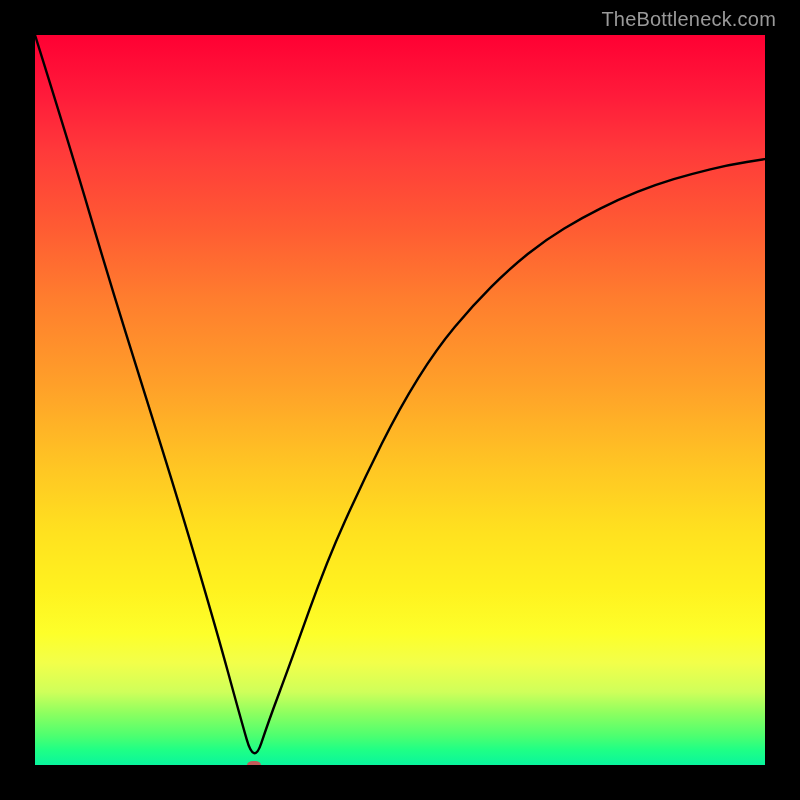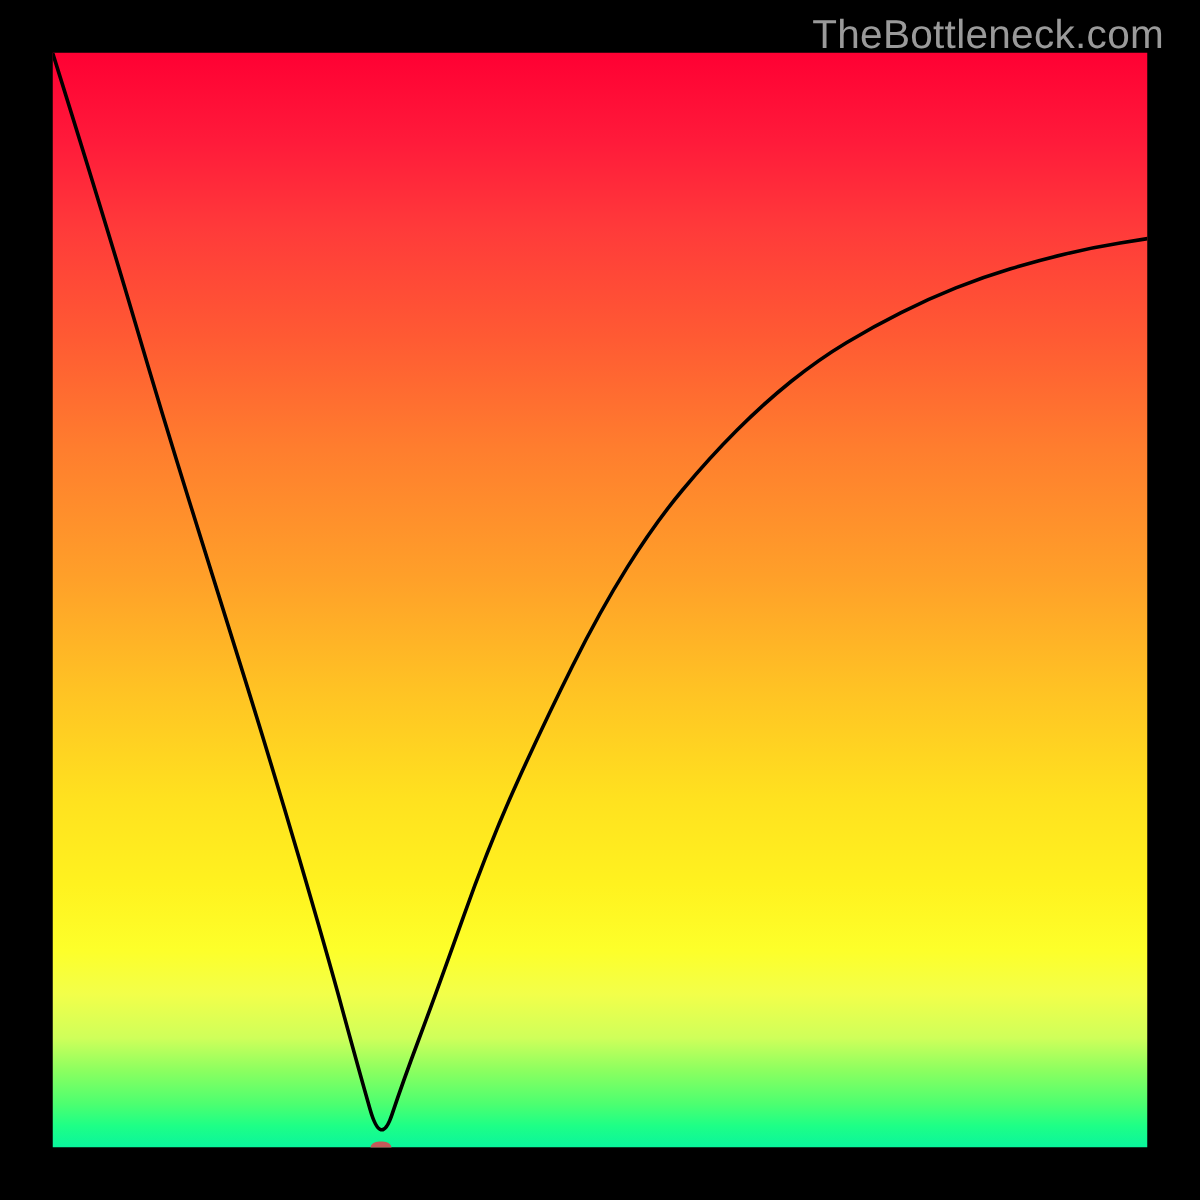--- a/index.html
+++ b/index.html
@@ -60,21 +60,21 @@
     height: 8px;
     border-radius: 50% / 60%;
     background: #c35a5a;
     transform: translate(-50%, -50%);
   }
   .watermark {
     position: absolute;
     top: 8px;
     right: 24px;
     color: #9a9a9a;
-    font-size: 27px;
+    font-size: 20px;
     font-weight: 500;
     letter-spacing: 0.2px;
   }
 </style>
 </head>
 <body>
 
 <div class="frame">
 
   <div class="watermark">TheBottleneck.com</div>

